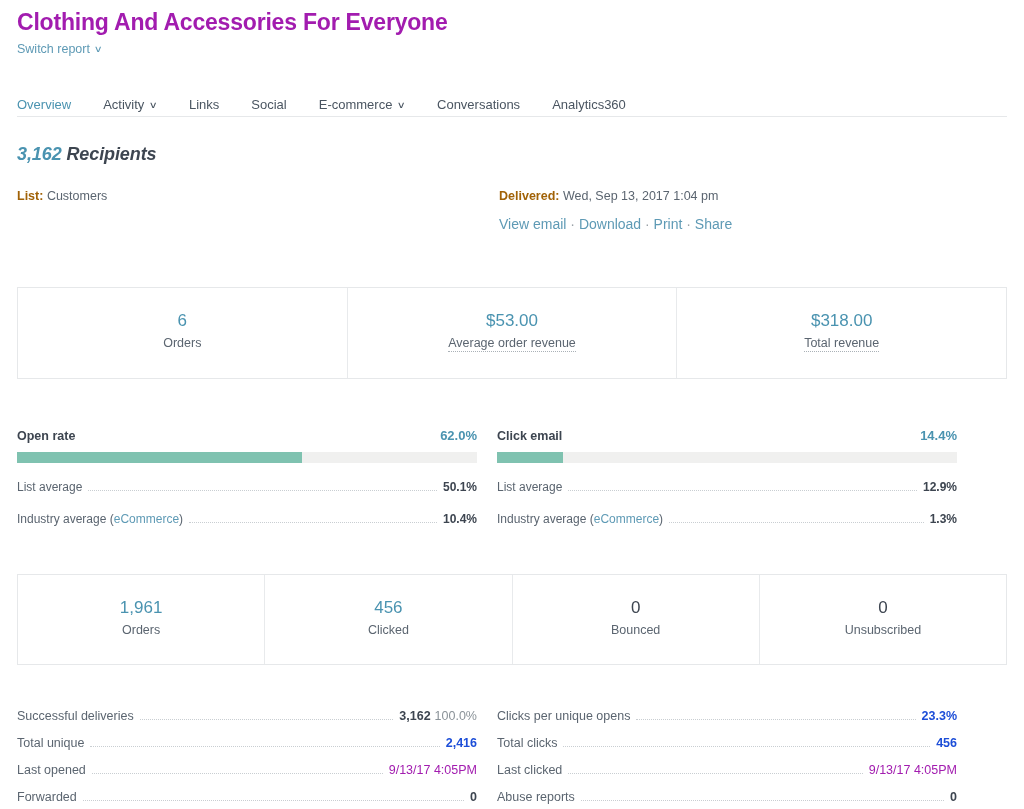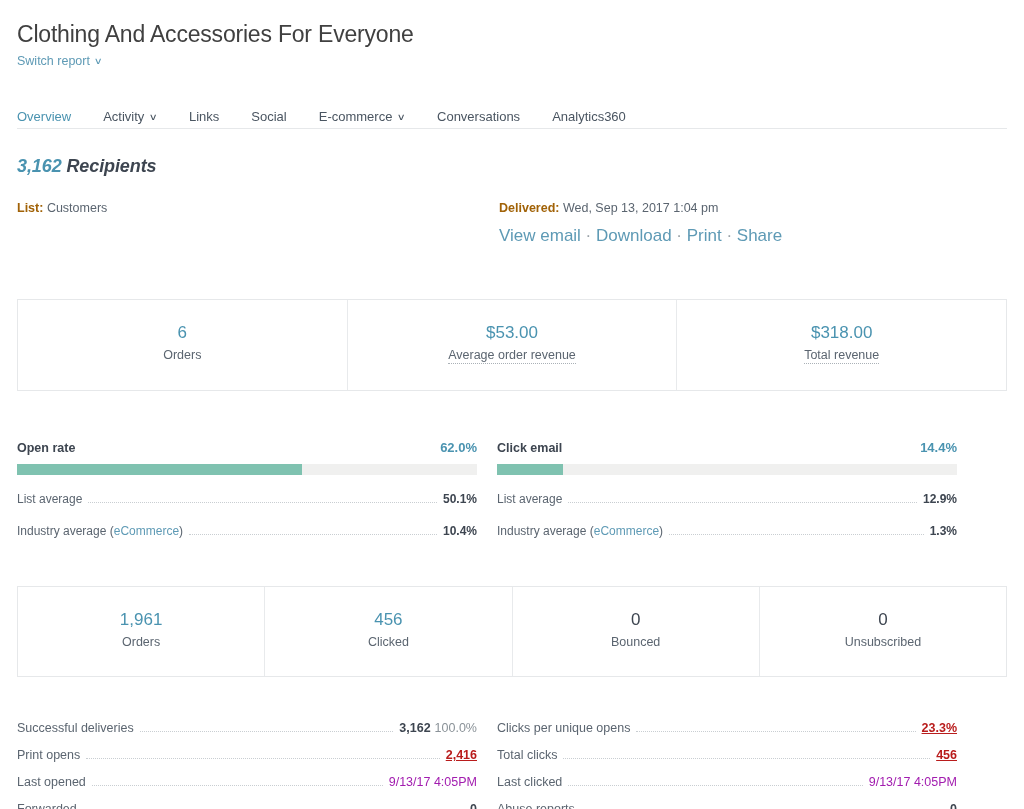--- a/index.html
+++ b/index.html
@@ -16,24 +16,24 @@
   .page {
     width: 1024px;
     height: 809px;
     position: relative;
     padding: 0 17px;
   }
 
   
   .page-title {
     font-size: 23px;
-    font-weight: normal;
-    color: #404040;
+    font-weight: bold;
+    color: #a21caf;
     letter-spacing: -0.2px;
-    padding-top: 20px;
+    padding-top: 8px;
     line-height: 28px;
   }
 
   .switch-report {
     margin-top: 6px;
     font-size: 12.5px;
     color: #5e9ab5;
     display: inline-flex;
     align-items: center;
     gap: 5px;
@@ -92,21 +92,21 @@
     margin-top: 17px;
     display: flex;
   }
   .meta-col { width: 482px; }
   .meta-row {
     font-size: 12.5px;
     color: #5b6570;
     line-height: 28px;
   }
   .meta-row b { color: #a16207; font-weight: bold; }
-  .meta-links { font-size: 17px; line-height: 28px; color: #a8b0b6; }
+  .meta-links { font-size: 14px; line-height: 28px; color: #a8b0b6; }
   .meta-links a {
     color: #5e9ab5;
     text-decoration: none;
     cursor: pointer;
   }
   .sep { color: #9aa2a8; }
 
   
   .card-row {
     display: flex;
@@ -199,21 +199,21 @@
     display: flex;
     align-items: baseline;
     font-size: 12.5px;
     color: #5b6570;
     padding: 10px 0 0;
     height: 27px;
   }
   .stat-row:first-child { padding-top: 0; height: 17px; }
   .stat-name { white-space: nowrap; }
   .stat-val { white-space: nowrap; font-weight: bold; color: #3d4550; }
-  .stat-val.link { color: #b91c1c; text-decoration: underline; }
+  .stat-val.link { color: #1d4ed8; }
   .stat-val.plain { font-weight: normal; color: #a21caf; }
   .stat-sub { font-weight: normal; color: #8a9298; margin-left: 4px; }
 </style>
 </head>
 <body>
 
 <div class="page">
 
   <h1 class="page-title">Clothing And Accessories For Everyone</h1>
 
@@ -345,21 +345,21 @@
     </div>
 
   <div class="stat-lists">
     <div class="stat-col" id="stats-left">
         <div class="stat-row">
           <span class="stat-name">Successful deliveries</span>
           <span class="leader"></span>
           <span><span class="stat-val ">3,162</span><span class="stat-sub">100.0%</span></span>
         </div>
         <div class="stat-row">
-          <span class="stat-name">Print opens</span>
+          <span class="stat-name">Total unique</span>
           <span class="leader"></span>
           <span><span class="stat-val link">2,416</span></span>
         </div>
         <div class="stat-row">
           <span class="stat-name">Last opened</span>
           <span class="leader"></span>
           <span><span class="stat-val plain">9/13/17 4:05PM</span></span>
         </div>
         <div class="stat-row">
           <span class="stat-name">Forwarded</span>

